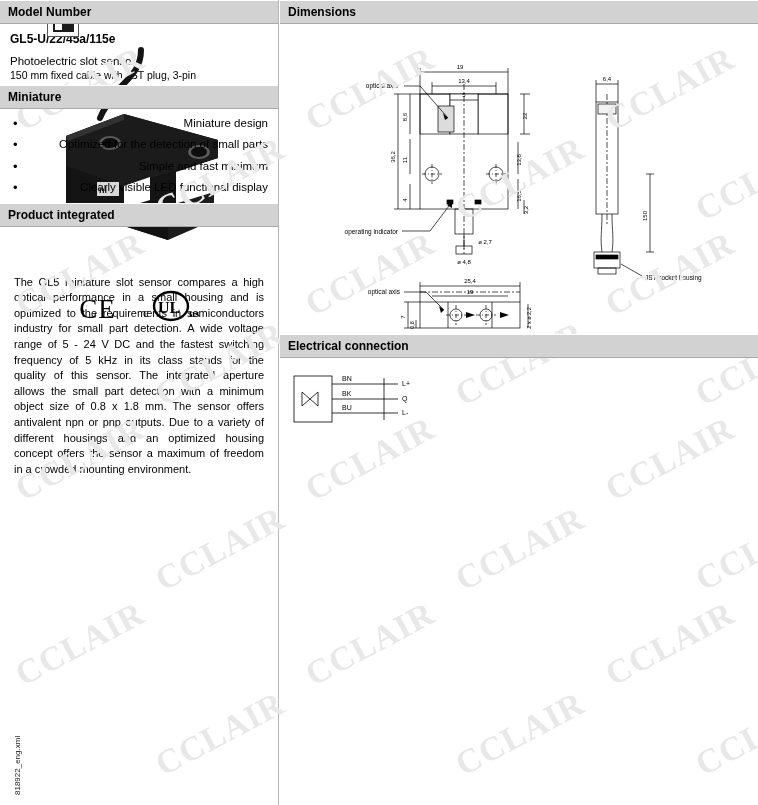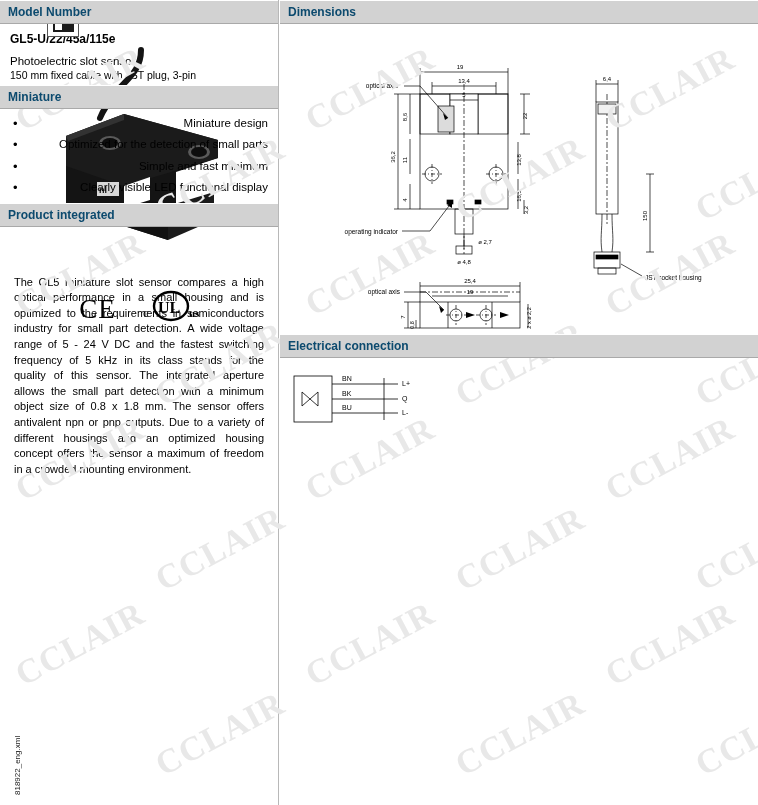--- a/index.html
+++ b/index.html
@@ -58,21 +58,21 @@
     background: #b8b8b8;
   }
   
   .sec-head {
     background: #d2d2d2;
     border-top: 1px solid #ffffff;
     border-bottom: 1px solid #a9a9a9;
     font-weight: bold;
     font-size: 12px;
     padding: 4px 0 4px 8px;
-    color: #0c4a6e;
+    color: #000000;
     position: relative;
     z-index: 10;
   }
   
   .logo-box {
     position: absolute;
     left: 47px;
     top: 7px;
     width: 32px;
     height: 30px;

